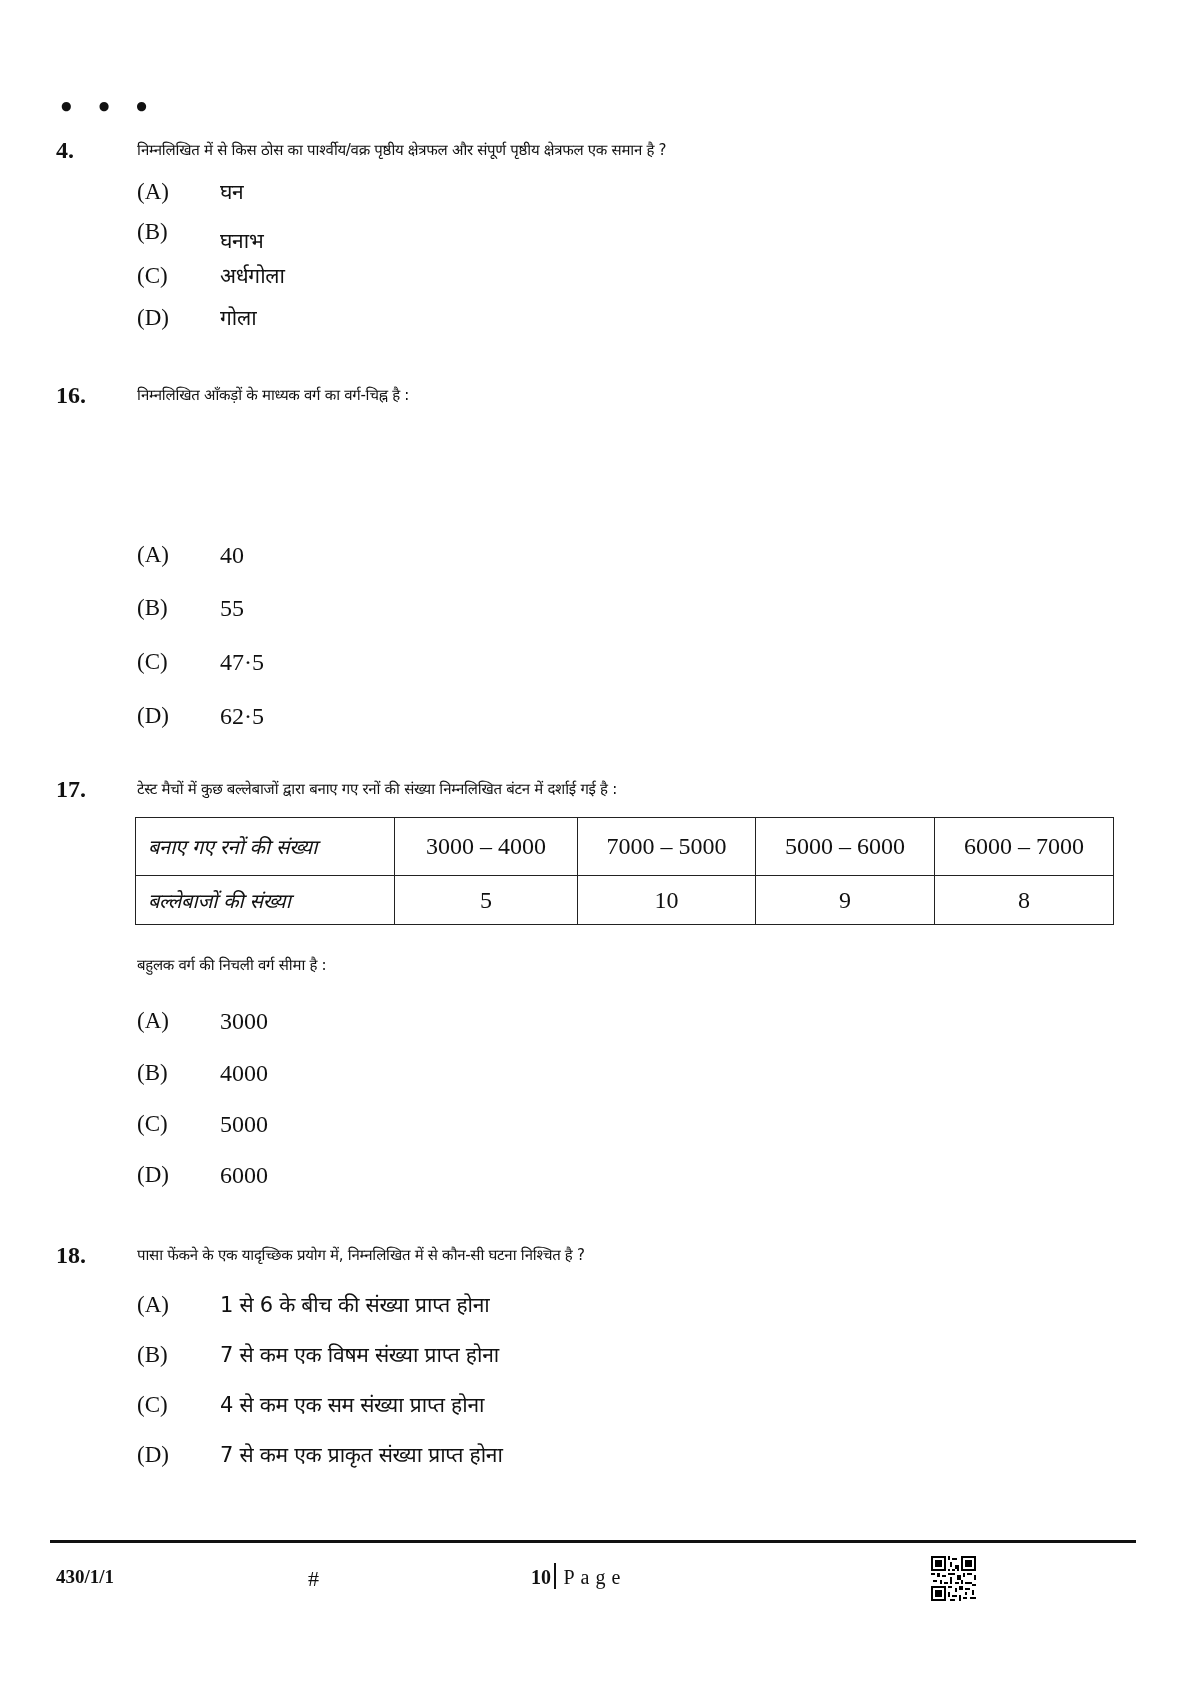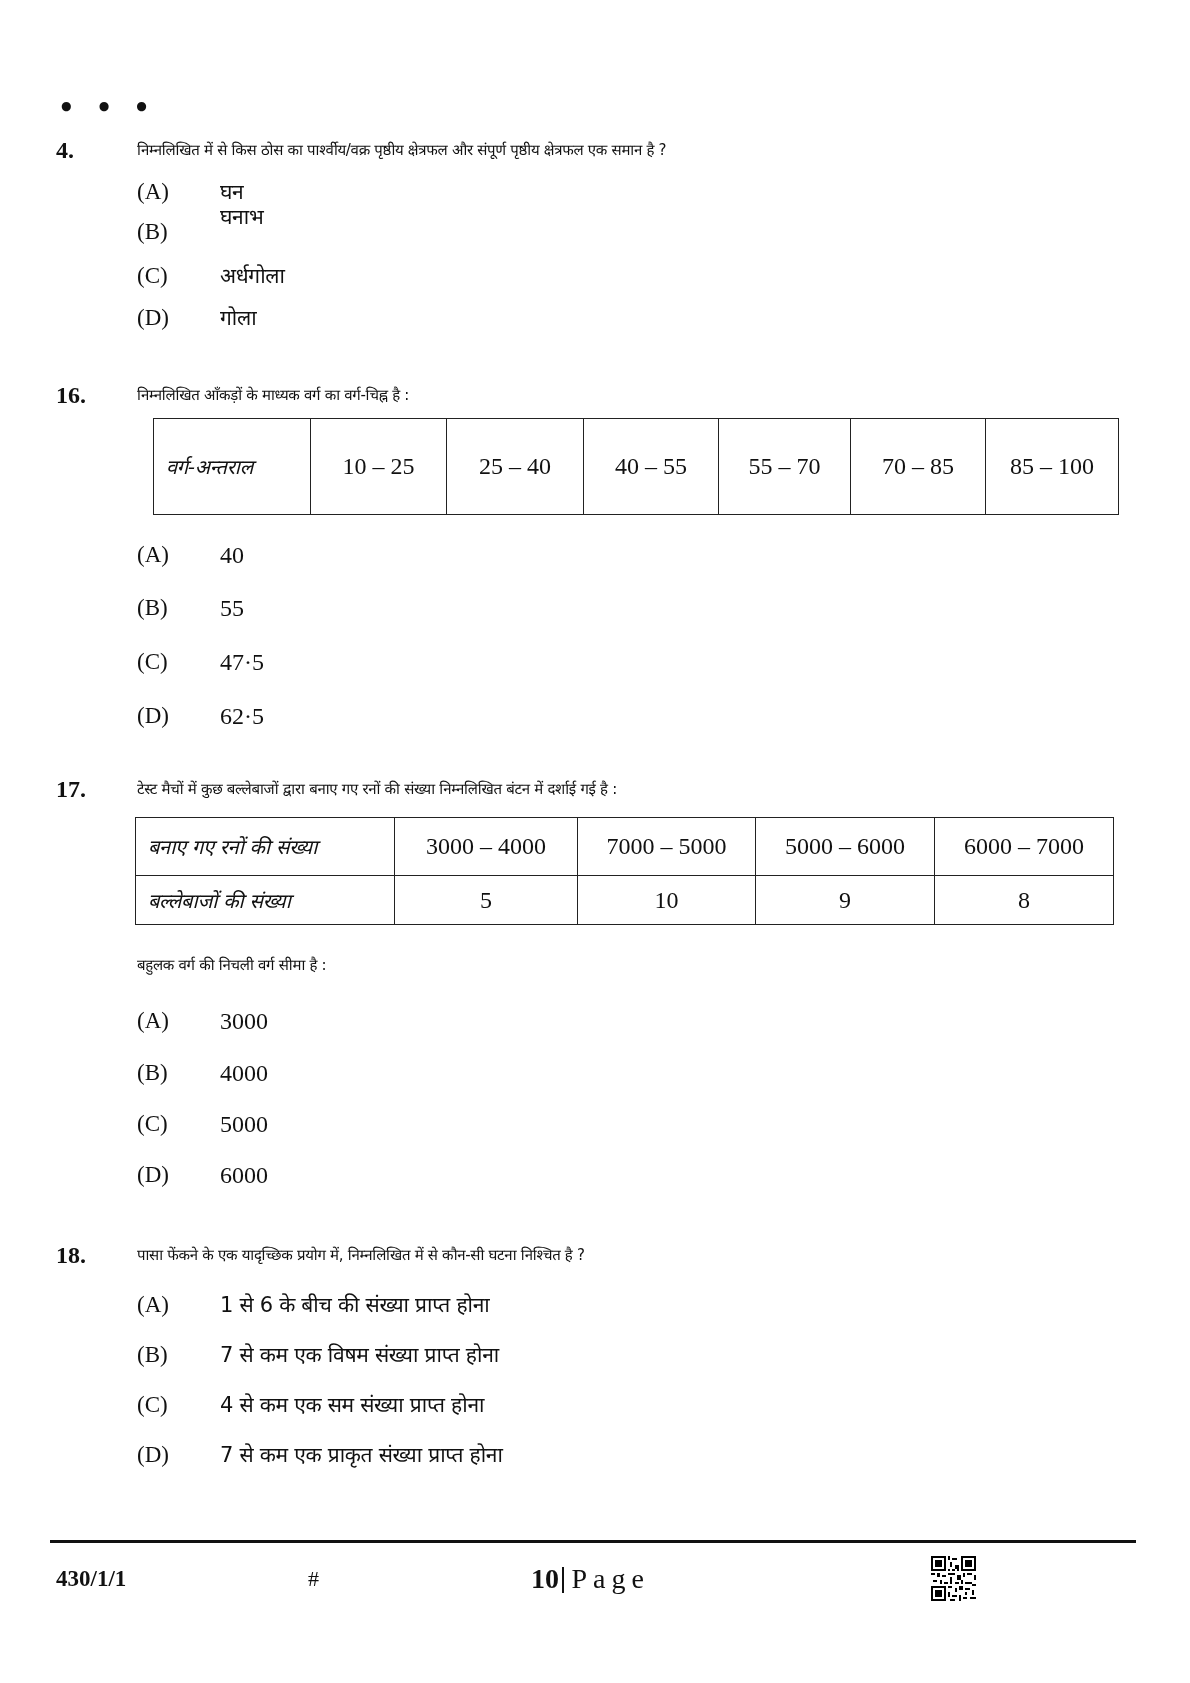--- a/index.html
+++ b/index.html
@@ -14,40 +14,40 @@
     .opt-text.num { font-family: "Liberation Serif", "DejaVu Serif", serif; font-size: 24px; }
     .opt-text.hi { font-family: "DejaVu Sans", "Liberation Sans", sans-serif; font-size: 21px; letter-spacing: -0.3px; }
 
     table.data { position: absolute; border-collapse: collapse; table-layout: fixed; }
     table.data td { border: 1.5px solid #222; padding: 0; text-align: center; vertical-align: middle;
       font-family: "Liberation Serif", "DejaVu Serif", serif; font-size: 24px; }
     table.data td.rowhead { text-align: left; padding-left: 12px; font-family: "DejaVu Sans", "Liberation Sans", sans-serif;
       font-style: italic; font-size: 20px; letter-spacing: -0.3px; }
 
     .footer-rule { position: absolute; left: 50px; top: 1540px; width: 1086px; height: 3px; background: #111; }
-    .footer-code { left: 56px; top: 1566px; font-family: "Liberation Serif", "DejaVu Serif", serif; font-weight: bold; font-size: 23px; }
+    .footer-code { left: 56px; top: 1566px; font-family: "Liberation Serif", "DejaVu Serif", serif; font-weight: bold; font-size: 19px; }
     .footer-hash { left: 308px; top: 1566px; font-family: "Liberation Serif", "DejaVu Serif", serif; font-size: 22px; }
-    .footer-page { left: 531px; top: 1563px; font-family: "Liberation Serif", "DejaVu Serif", serif; font-size: 28px; }
+    .footer-page { left: 531px; top: 1563px; font-family: "Liberation Serif", "DejaVu Serif", serif; font-size: 20px; }
     .footer-page .pnum { font-weight: bold; }
     .footer-page .sep { display: inline-block; width: 1.5px; height: 26px; background: #111; vertical-align: -5px; margin: 0 8px 0 3px; }
     .footer-page .plabel { letter-spacing: 6px; }
     .qr { position: absolute; left: 931px; top: 1556px; width: 45px; height: 45px; }
   </style>
 </head>
 <body>
 
 <div class="abs dots serif">• • •</div>
 
 <div>
   <div class="abs qnum" style="top:135px">4.</div>
   <div class="abs qtext" style="top:135px">निम्नलिखित में से किस ठोस का पार्श्वीय/वक्र पृष्ठीय क्षेत्रफल और संपूर्ण पृष्ठीय क्षेत्रफल एक समान है ?</div>
   <div class="abs opt-label" style="top:177px">(A)</div>
   <div class="abs opt-text hi" style="top:177px">घन</div>
   <div class="abs opt-label" style="top:217px">(B)</div>
-  <div class="abs opt-text hi" style="top:202px">घनाभ</div>
+  <div class="abs opt-text hi" style="top:226px">घनाभ</div>
   <div class="abs opt-label" style="top:261px">(C)</div>
   <div class="abs opt-text hi" style="top:261px">अर्धगोला</div>
   <div class="abs opt-label" style="top:303px">(D)</div>
   <div class="abs opt-text hi" style="top:303px">गोला</div>
 </div>
 
 <div>
   <div class="abs qnum" style="top:380px">16.</div>
   <div class="abs qtext" style="top:380px">निम्नलिखित आँकड़ों के माध्यक वर्ग का वर्ग-चिह्न है :</div>
 
@@ -55,29 +55,20 @@
     <colgroup>
       <col style="width:157px">
         <col style="width:136px">
         <col style="width:137px">
         <col style="width:135px">
         <col style="width:132px">
         <col style="width:135px">
         <col style="width:133px">
     </colgroup>
     <tbody>
-        <tr style="height:49px">
-      <td class="rowhead">वर्ग-अन्तराल</td>
-      <td>10 – 25</td>
-      <td>25 – 40</td>
-      <td>40 – 55</td>
-      <td>55 – 70</td>
-      <td>70 – 85</td>
-      <td>85 – 100</td>
-    </tr>
   </tbody>
     </table>
 
   <div class="abs opt-label" style="top:540px">(A)</div>
   <div class="abs opt-text num" style="top:540px">40</div>
   <div class="abs opt-label" style="top:593px">(B)</div>
   <div class="abs opt-text num" style="top:593px">55</div>
   <div class="abs opt-label" style="top:647px">(C)</div>
   <div class="abs opt-text num" style="top:647px">47·5</div>
   <div class="abs opt-label" style="top:701px">(D)</div>

